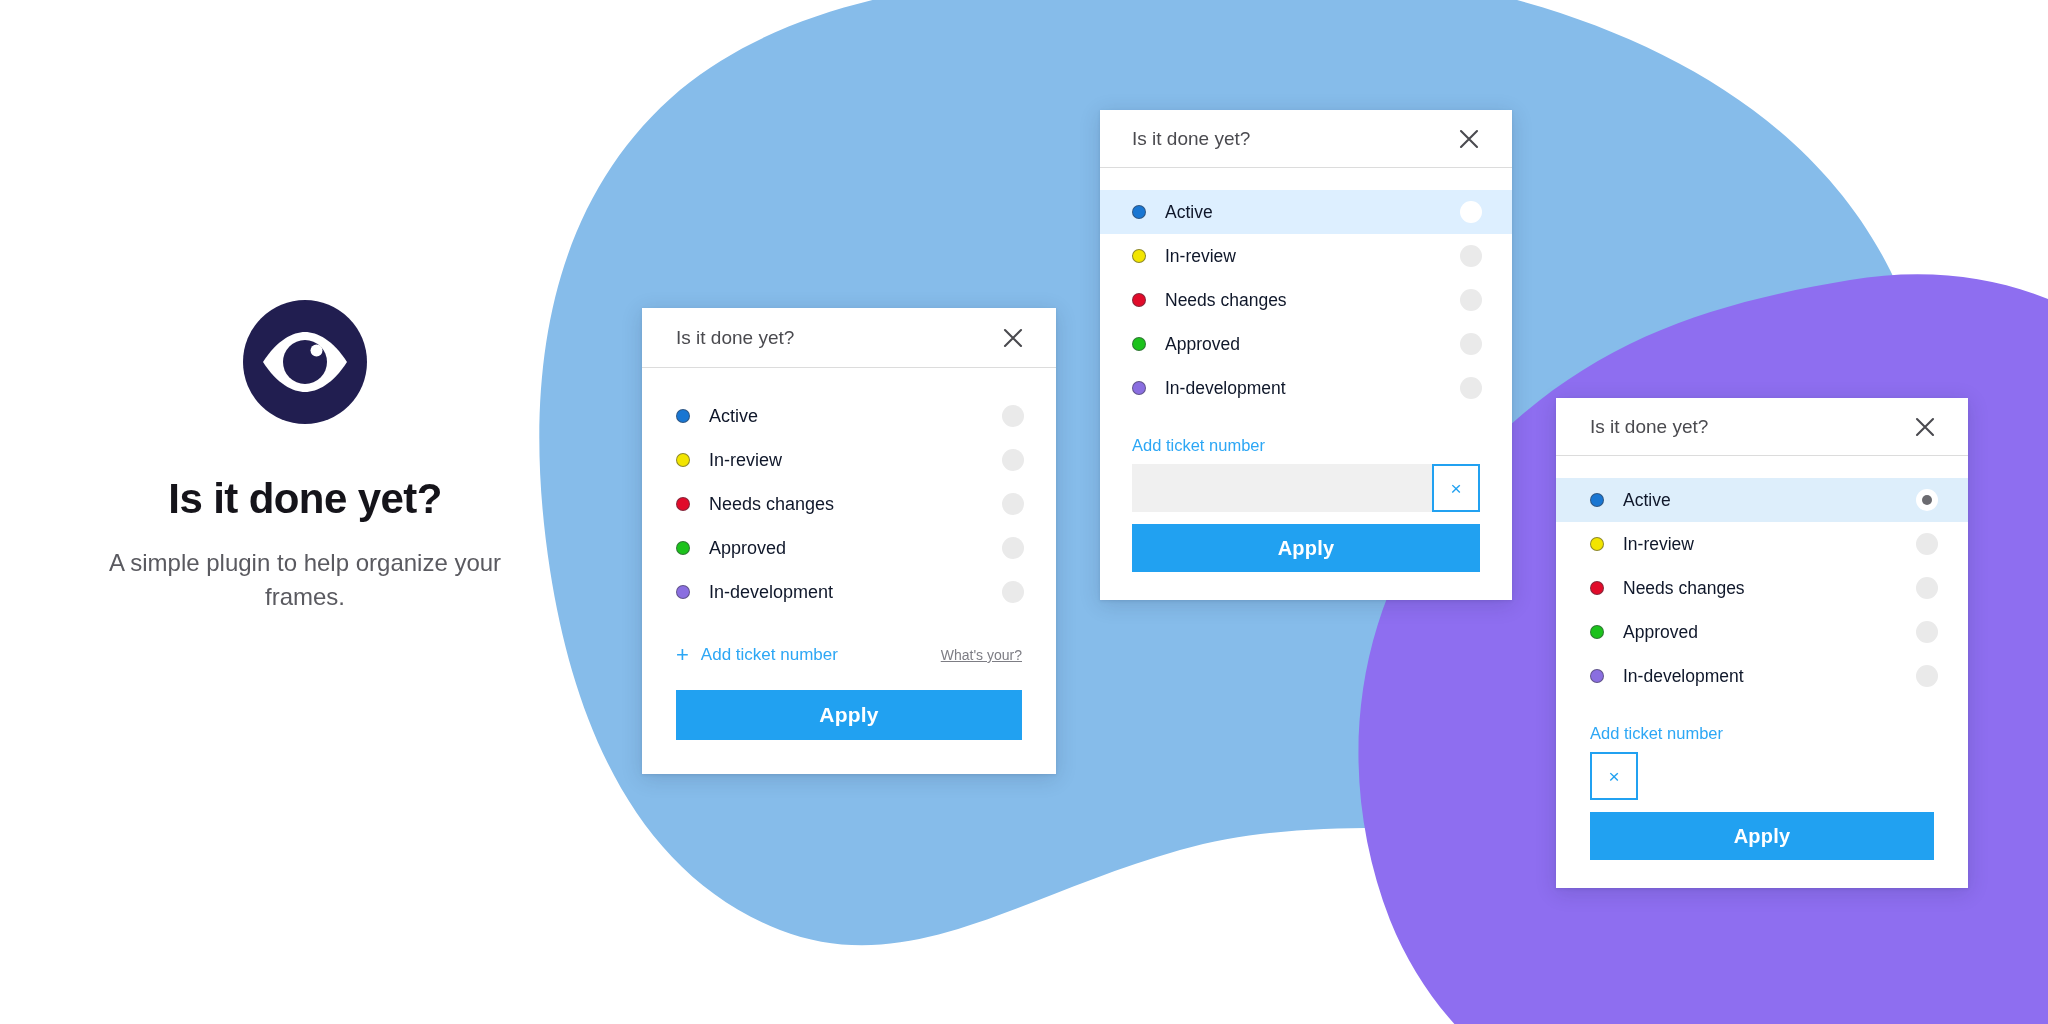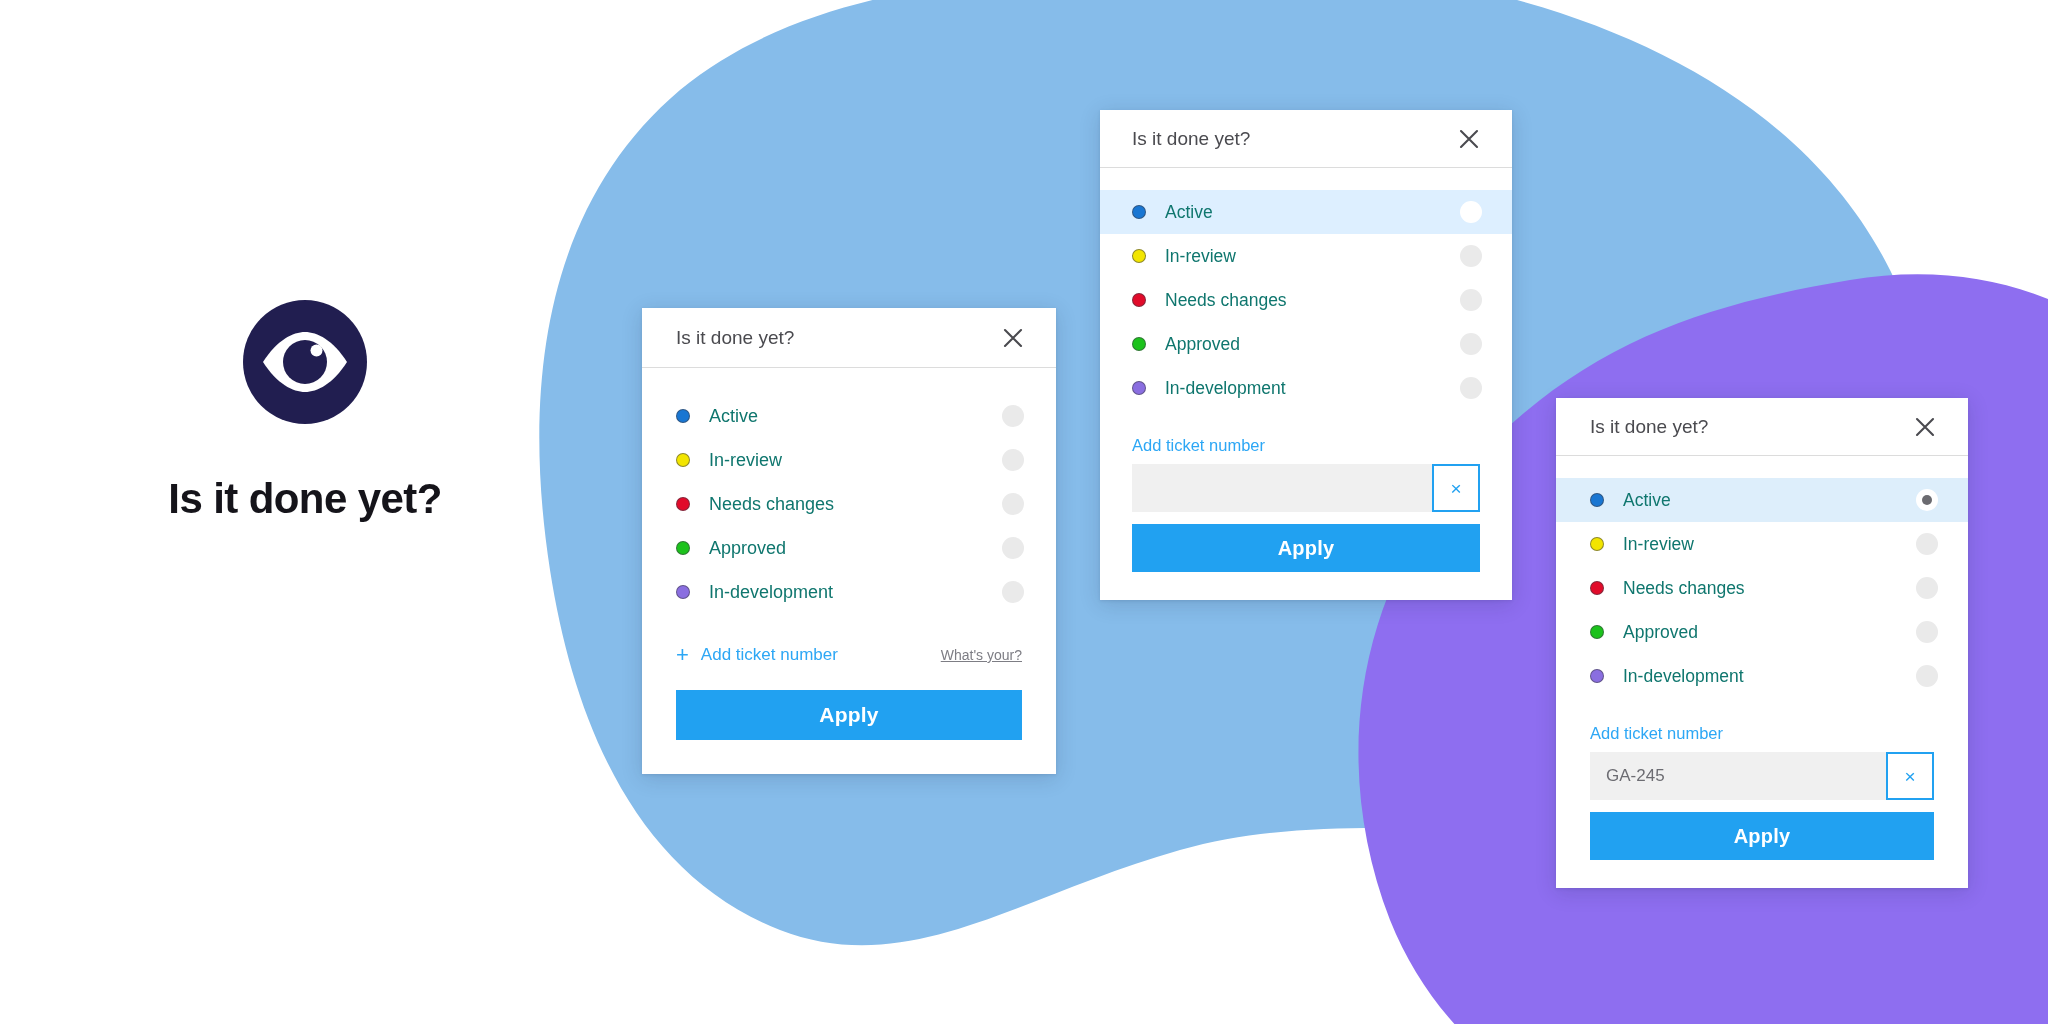--- a/index.html
+++ b/index.html
@@ -127,21 +127,21 @@
     width: 14px;
     height: 14px;
     border-radius: 50%;
     flex: 0 0 auto;
     border: 1px solid rgba(60, 60, 70, 0.55);
     box-sizing: border-box;
   }
   .status-label {
     flex: 1 1 auto;
     font-size: 18px;
-    color: #0f766e;
+    color: #0f172a;
     margin-left: 19px;
     white-space: nowrap;
   }
   #card-2 .status-label { font-size: 17.5px; margin-left: 19px; }
   #card-3 .status-label { font-size: 17.5px; margin-left: 19px; }
 
   .status-toggle {
     width: 22px;
     height: 22px;
     border-radius: 50%;
@@ -280,20 +280,21 @@
   </svg>
 
   <div id="hero">
     <svg id="hero-logo" viewBox="0 0 124 124" xmlns="http://www.w3.org/2000/svg">
       <circle cx="62" cy="62" r="62" fill="#211e50"></circle>
       <path d="M 20 62 C 34 40, 50 32, 62 32 C 74 32, 90 40, 104 62 C 90 84, 74 92, 62 92 C 50 92, 34 84, 20 62 Z" fill="#ffffff"></path>
       <circle cx="62" cy="62" r="22" fill="#211e50"></circle>
       <circle cx="73.5" cy="50.5" r="6" fill="#ffffff"></circle>
     </svg>
     <h1 id="hero-title">Is it done yet?</h1>
+    <p id="hero-subtitle">A simple plugin to help organize your frames.</p>
   </div>
 
   <div class="card" id="card-1">
     <div class="card-header">
       <span class="card-title">Is it done yet?</span>
       <span class="close-icon">
         <svg viewBox="0 0 22 22" width="22" height="22" xmlns="http://www.w3.org/2000/svg">
           <path d="M3 3 L19 19 M19 3 L3 19" stroke="#4a4a4f" stroke-width="2.1" stroke-linecap="round"></path>
         </svg>
       </span>
@@ -417,20 +418,19 @@
       </div>
       <div class="status-row">
         <span class="status-dot" style="background:#8a6ee0"></span>
         <span class="status-label">In-development</span>
         <span class="status-toggle"></span>
       </div>
     </div>
     <div class="card-footer">
       <span class="ticket-label">Add ticket number</span>
       <div class="ticket-input-row">
-        <input class="ticket-input" type="text" value="GA-245" style="">
         <span class="ticket-clear">×</span>
       </div>
       <button class="apply-button">Apply</button>
     </div>
   </div>
 
 </div>
 
 </body></html>

